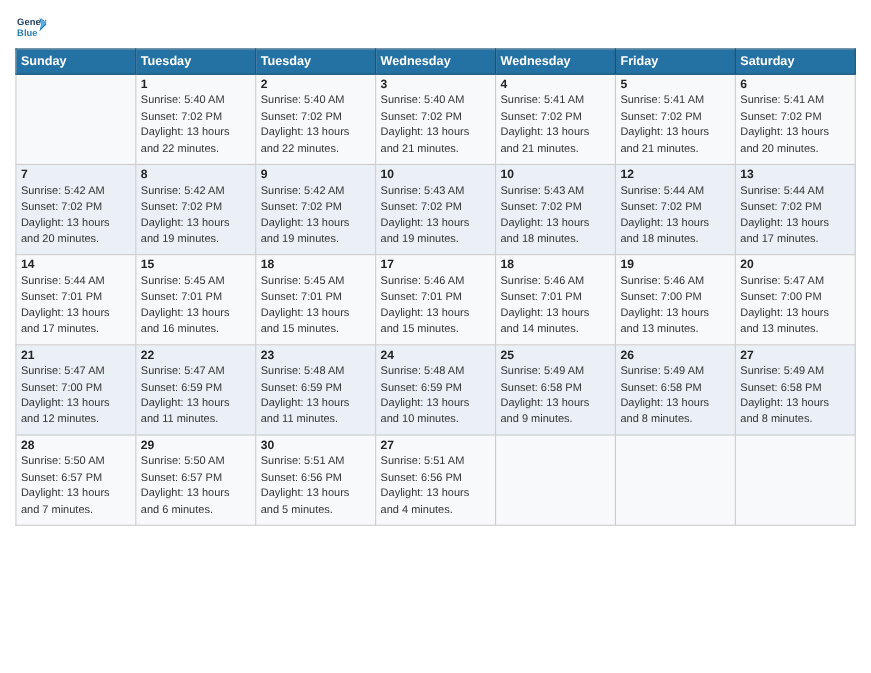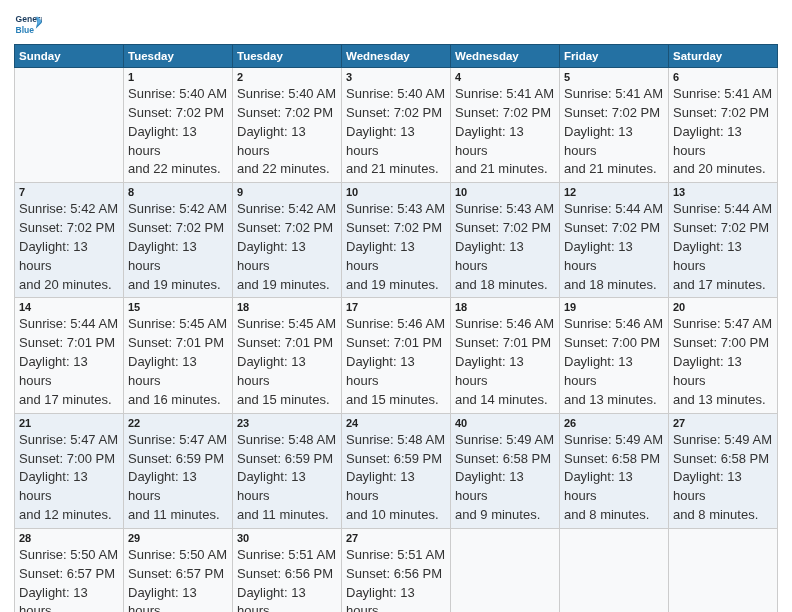--- a/index.html
+++ b/index.html
@@ -71,21 +71,21 @@
     tbody tr:nth-child(even) td {
       background: #eaf0f6;
     }
     .day-num {
       font-weight: bold;
       font-size: 11px;
       display: block;
       margin-bottom: 2px;
     }
     .day-detail {
-      font-size: 13px;
+      font-size: 10px;
       line-height: 1.45;
       color: #333;
     }
     .empty-cell {
       background: #f8f9fa !important;
     }
   </style>
 </head>
 <body>
 
@@ -289,21 +289,21 @@
 and 11 minutes.</div>
           </td>
           <td>
             <span class="day-num">24</span>
             <div class="day-detail" style="white-space: pre-line;">Sunrise: 5:48 AM
 Sunset: 6:59 PM
 Daylight: 13 hours
 and 10 minutes.</div>
           </td>
           <td>
-            <span class="day-num">40</span>
+            <span class="day-num">25</span>
             <div class="day-detail" style="white-space: pre-line;">Sunrise: 5:49 AM
 Sunset: 6:58 PM
 Daylight: 13 hours
 and 9 minutes.</div>
           </td>
           <td>
             <span class="day-num">26</span>
             <div class="day-detail" style="white-space: pre-line;">Sunrise: 5:49 AM
 Sunset: 6:58 PM
 Daylight: 13 hours

